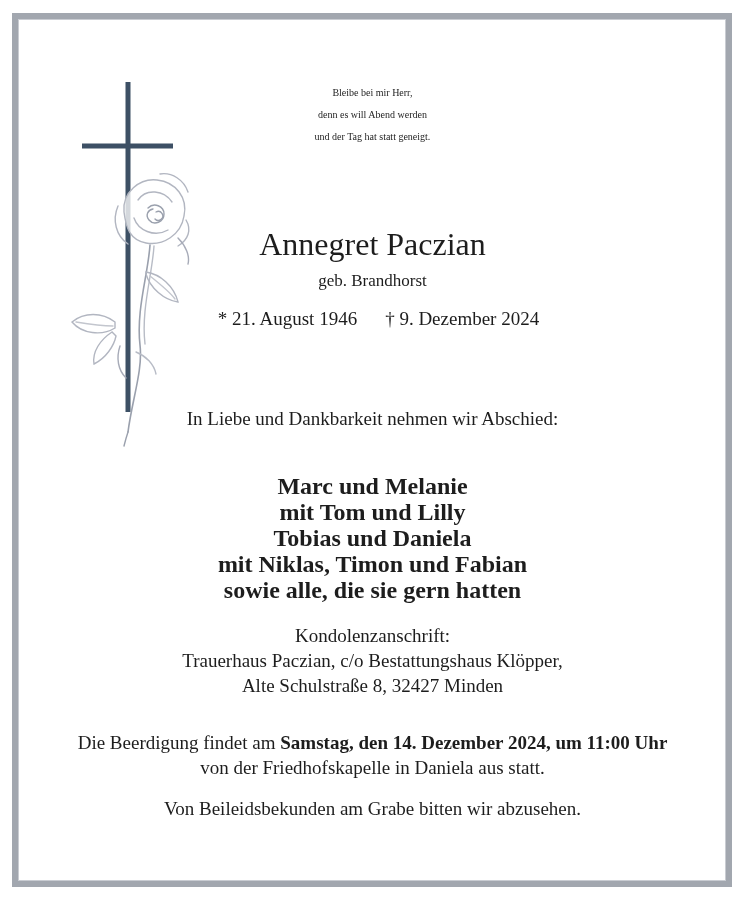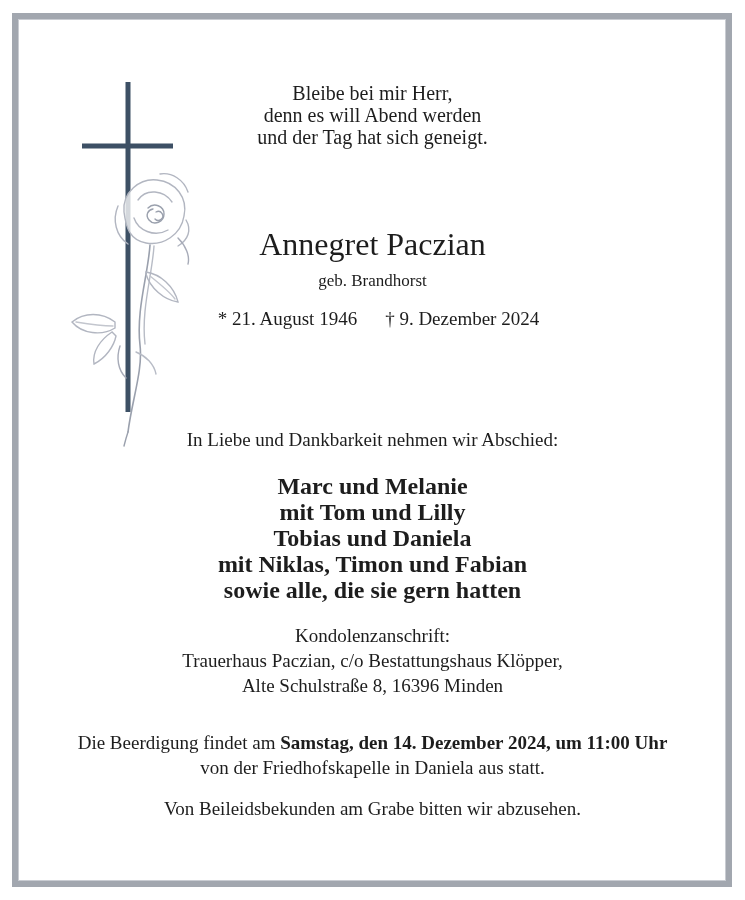--- a/index.html
+++ b/index.html
@@ -20,26 +20,26 @@
   }
   .cross-art{
     position:absolute;
     left:60px;top:60px;
     width:200px;height:390px;
   }
   .tblock{
     position:absolute;left:0;right:0;
     text-align:center;
   }
-  .verse{top:82px;font-size:20px;line-height:22px;}
+  .verse{top:82px;font-size:10px;line-height:22px;}
   .name{top:222px;font-size:32px;line-height:44px;font-weight:400;margin:0;}
   .maiden{top:271px;font-size:17px;line-height:20px;}
   .dates{top:307px;font-size:19px;line-height:24px;padding-left:12px;}
   .dates .birth{margin-right:28px;}
-  .intro{top:428px;font-size:19px;line-height:24px;}
+  .intro{top:407px;font-size:19px;line-height:24px;}
   .mourners{top:473px;font-size:24px;line-height:26px;font-weight:700;}
   .condolence{top:623px;font-size:19px;line-height:25px;}
   .funeral{top:730px;font-size:19px;line-height:25px;}
   .note{top:797px;font-size:19px;line-height:24px;}
   b{font-weight:700;}
 </style>
 </head>
 <body>
 
 <div class="page">
@@ -75,21 +75,21 @@
       <path d="M16,262 C28,264 42,266 53,266" stroke="#c3c6ce"></path>
       <path d="M52,272 C40,280 32,292 34,304 C46,298 54,286 56,276 Z"></path>
       <path d="M60,286 C56,298 58,310 66,318" stroke="#a7abb8"></path>
       <path d="M76,292 C86,296 94,304 96,314" stroke="#b8bcc6"></path>
     </g>
   </svg>
 
   <div class="tblock verse">
     <div>Bleibe bei mir Herr,</div>
     <div>denn es will Abend werden</div>
-    <div>und der Tag hat sich geneigt.</div>
+    <div>und der Tag hat statt geneigt.</div>
   </div>
 
   <h1 class="tblock name">Annegret Paczian</h1>
 
   <div class="tblock maiden">geb. Brandhorst</div>
 
   <div class="tblock dates">
     <span class="birth">* 21. August 1946</span><span>† 9. Dezember 2024</span>
   </div>
 
@@ -99,21 +99,21 @@
     <div>Marc und Melanie</div>
     <div>mit Tom und Lilly</div>
     <div>Tobias und Daniela</div>
     <div>mit Niklas, Timon und Fabian</div>
     <div>sowie alle, die sie gern hatten</div>
   </div>
 
   <div class="tblock condolence">
     <div>Kondolenzanschrift:</div>
     <div>Trauerhaus Paczian, c/o Bestattungshaus Klöpper,</div>
-    <div>Alte Schulstraße 8, 16396 Minden</div>
+    <div>Alte Schulstraße 8, 32427 Minden</div>
   </div>
 
   <div class="tblock funeral">
     <div><span>Die Beerdigung findet am </span><b>Samstag, den 14. Dezember 2024, um 11:00 Uhr</b></div>
     <div>von der Friedhofskapelle in Daniela aus statt.</div>
   </div>
 
   <div class="tblock note">Von Beileidsbekunden am Grabe bitten wir abzusehen.</div>
 
 </div>

